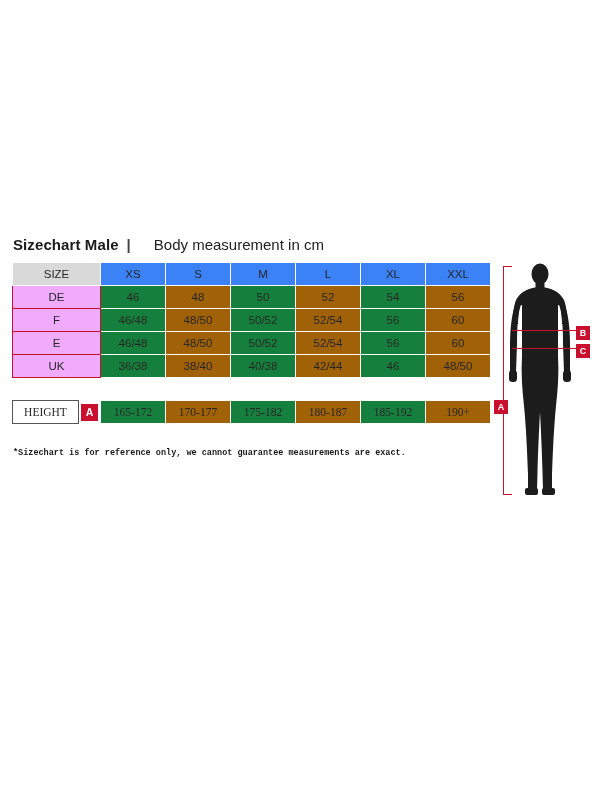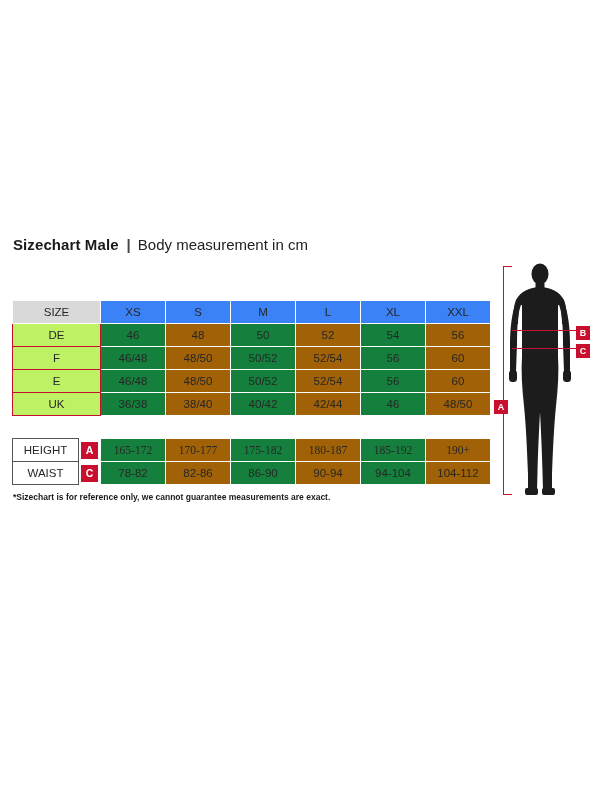--- a/index.html
+++ b/index.html
@@ -41,25 +41,26 @@
     letter-spacing: 0.1px;
   }
   .header .sep {
     margin: 0 7px 0 8px;
     color: #444;
     font-weight: bold;
   }
   .header .subtitle {
     font-weight: normal;
     color: #222;
+    margin-left: 16px;
   }
   
   .main {
     display: flex;
-    align-items: flex-end;
+    align-items: flex-start;
   }
   .table-wrap {
     width: 478px;
   }
   table.sizechart {
     border-collapse: collapse;
     width: 478px;
     table-layout: fixed;
   }
   table.sizechart td, table.sizechart th {
@@ -78,32 +79,33 @@
 
   .hdr-cell {
     background: #d9d9d9;
     font-size: 11.5px;
     color: #262626;
   }
   .hdr-size {
     background: #3b82f6;
   }
   .row-label {
-    background: #bef264;
+    background: #f0abfc;
     color: #c8102e;
     font-weight: bold;
     font-size: 12px;
     border: 1px solid #c8102e !important;
   }
   .row-label-plain {
     background: #ffffff;
     color: #1a1a1a;
     font-weight: bold;
     font-size: 11.5px;
     border: 1px solid #555 !important;
+    font-family: Liberation Serif, serif;
   }
   .cell-odd { background: #15803d; }
   .cell-even { background: #a16207; }
   .cell-bold { font-weight: bold; color: #1a1a1a; font-family: Liberation Serif, serif; }
 
   .badge-cell {
     background: #ffffff;
     border: none !important;
     padding: 0 0 0 2px;
   }
@@ -118,25 +120,26 @@
     font-size: 10.5px;
     font-weight: bold;
     text-align: center;
   }
   .spacer-row td {
     border: none !important;
     height: 5px;
     background: #ffffff;
   }
   .footnote {
-    margin-top: 7px;
+    margin-top: 24px;
     font-size: 8.5px;
     color: #1a1a1a;
     font-weight: bold;
     padding-left: 1px;
+    font-family: Liberation Mono, monospace;
   }
   
   .figure {
     position: relative;
     width: 96px;
     height: 240px;
     margin-left: 4px;
     flex: none;
   }
   .figure svg { display: block; }
@@ -232,21 +235,21 @@
               <td class="cell-even">52/54</td>
               <td class="cell-odd">56</td>
               <td class="cell-even">60</td>
             </tr>
 
 
             <tr>
               <td class="row-label" colspan="2">UK</td>
               <td class="cell-odd">36/38</td>
               <td class="cell-even">38/40</td>
-              <td class="cell-odd">40/42</td>
+              <td class="cell-odd">40/38</td>
               <td class="cell-even">42/44</td>
               <td class="cell-odd">46</td>
               <td class="cell-even">48/50</td>
             </tr>
             <tr class="spacer-row">
               <td colspan="8"></td>
             </tr>
 
             <tr>
               <td class="row-label-plain">HEIGHT</td>
@@ -255,32 +258,20 @@
               </td>
               <td class="cell-odd cell-bold">165-172</td>
               <td class="cell-even cell-bold">170-177</td>
               <td class="cell-odd cell-bold">175-182</td>
               <td class="cell-even cell-bold">180-187</td>
               <td class="cell-odd cell-bold">185-192</td>
               <td class="cell-even cell-bold">190+</td>
             </tr>
 
 
-            <tr>
-              <td class="row-label-plain">WAIST</td>
-              <td class="badge-cell">
-                <span class="badge">C</span>
-              </td>
-              <td class="cell-odd">78-82</td>
-              <td class="cell-even">82-86</td>
-              <td class="cell-odd">86-90</td>
-              <td class="cell-even">90-94</td>
-              <td class="cell-odd">94-104</td>
-              <td class="cell-even">104-112</td>
-            </tr>
           </tbody>
         </table>
 
         <div class="footnote">*Sizechart is for reference only, we cannot guarantee measurements are exact.</div>
       </div>
 
       <div class="figure">
         <svg width="96" height="240" viewBox="0 0 96 240">
           <g fill="#1c1c1c">
 

